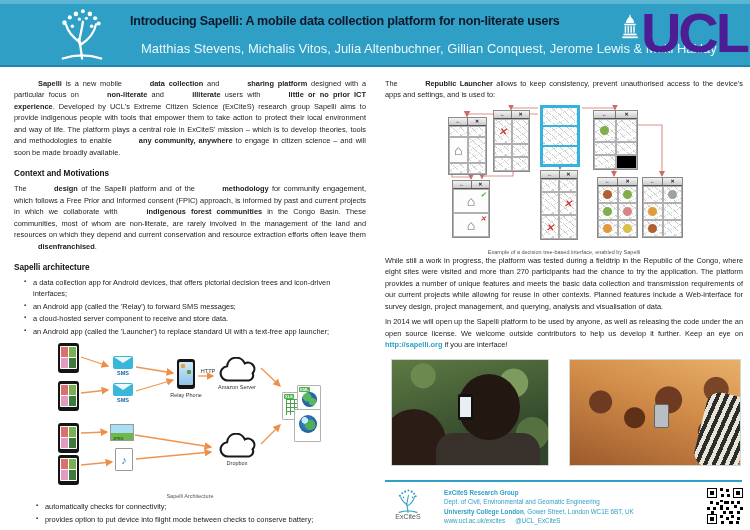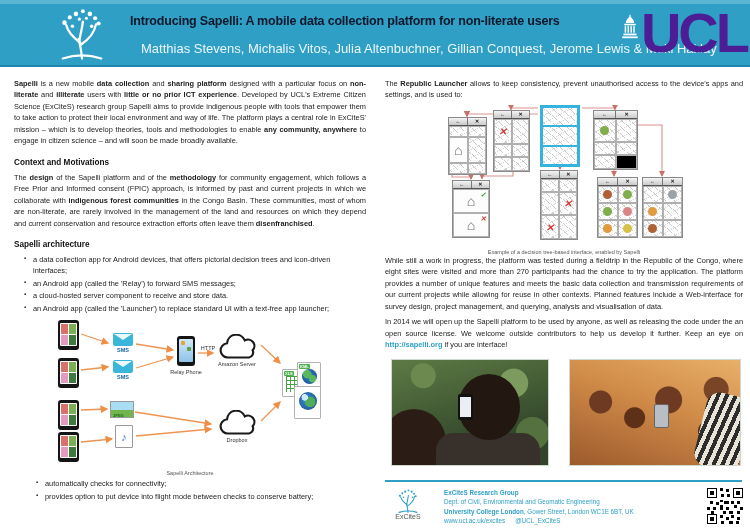--- a/index.html
+++ b/index.html
@@ -13,21 +13,21 @@
   .title{position:absolute;left:130px;top:14px;font-size:12.5px;font-weight:bold;color:#0f172a;letter-spacing:-0.2px;}
   .authors{position:absolute;left:130px;top:41px;font-size:13px;color:#eaf7fc;padding-left:11px;}
   .ucl{position:absolute;right:3px;top:4px;display:flex;align-items:flex-start;color:#4c1d95;}
   .ucl-portico{width:18px;height:30px;margin:8px 2px 0 0;}
   .ucl-text{font-size:56px;line-height:58px;font-weight:bold;letter-spacing:-3px;}
 
   
   .col-left{position:absolute;left:14px;top:78px;width:352px;}
   .col-right{position:absolute;left:385px;top:78px;width:358px;}
   p{margin:0 0 4px;font-size:7.4px;line-height:1.55;color:#222;text-align:justify;}
-  .b{font-weight:bold;}
+  .b{font-weight:bold;margin-left:24px;}
   .link{color:#2f9fc5;font-weight:bold;}
   h3{margin:11px 0 5px;font-size:8.2px;color:#111;}
   ul{margin:1px 0 4px;padding:0 0 0 10px;list-style:none;}
   li{position:relative;padding-left:9px;margin-bottom:1.5px;font-size:7.4px;line-height:1.5;color:#222;}
   li::before{content:"\25AA";position:absolute;left:0;top:0;font-size:6px;color:#222;}
 
   
   .arch-fig{position:relative;height:158px;margin:4px 0 2px;}
   .arch-arrows{position:absolute;left:0;top:0;}
   .ph{position:absolute;width:21px;height:30px;background:#141414;border-radius:3px;padding:3px 2px 4px;box-sizing:border-box;}

